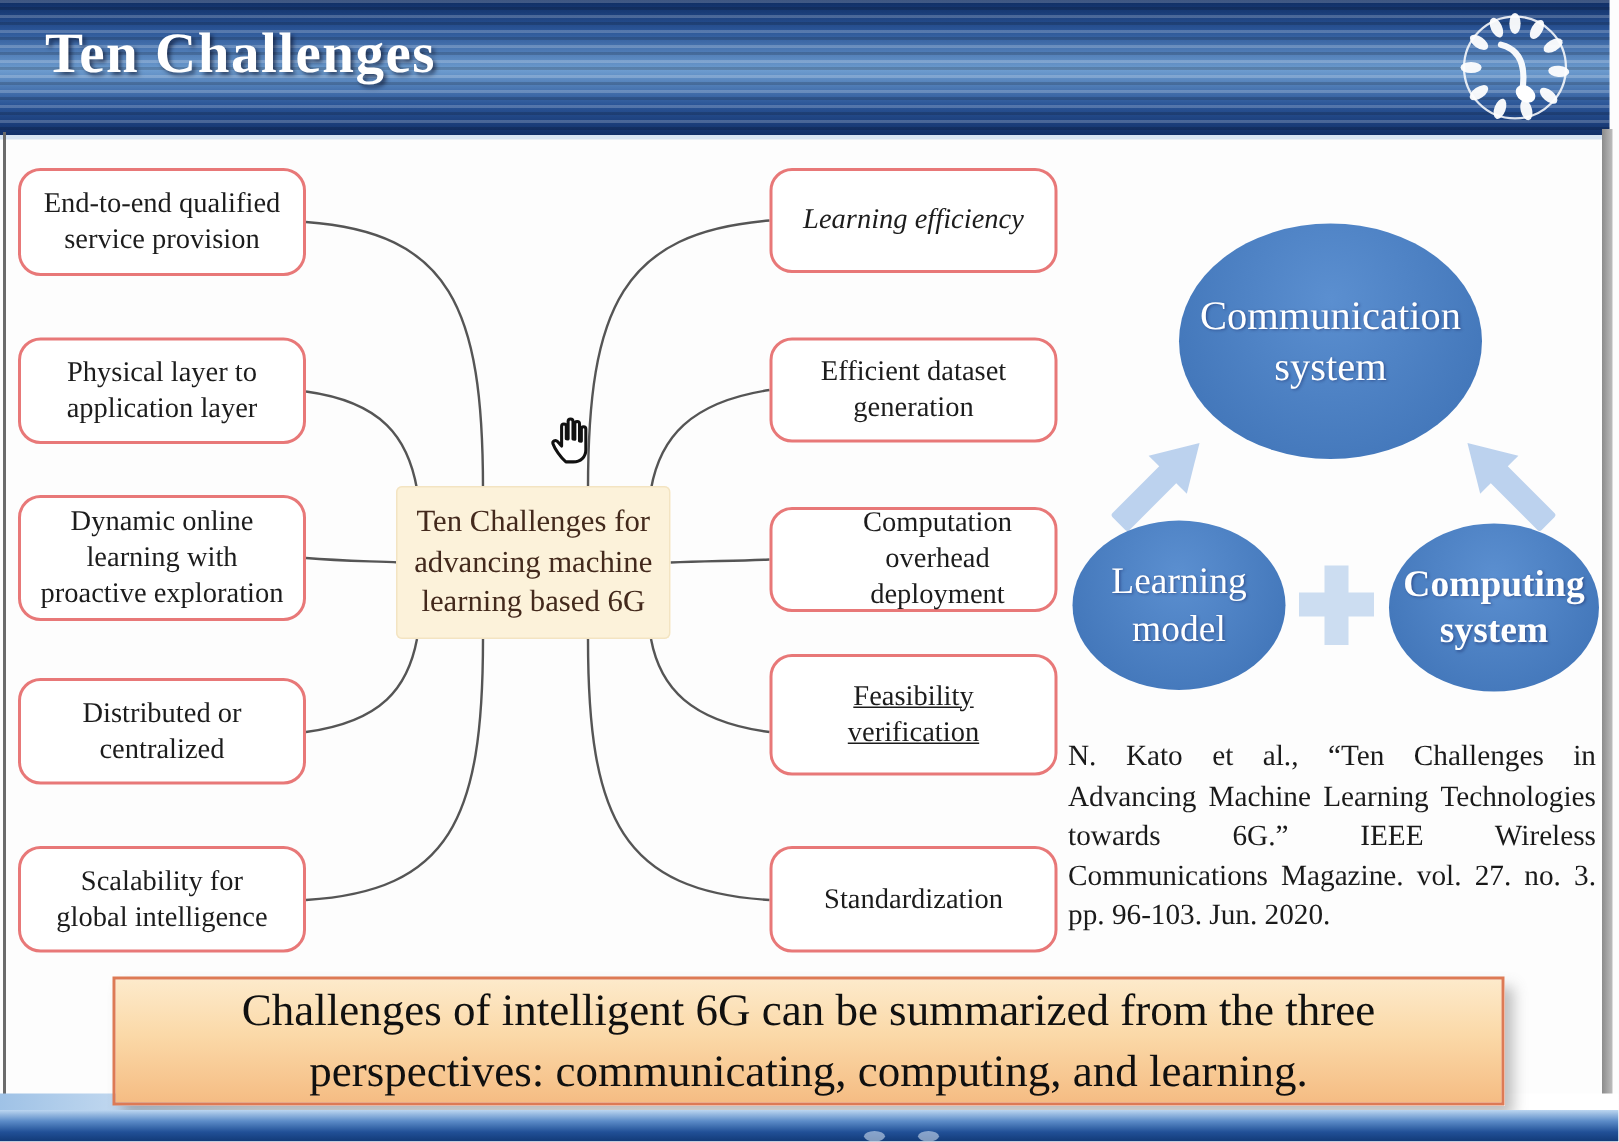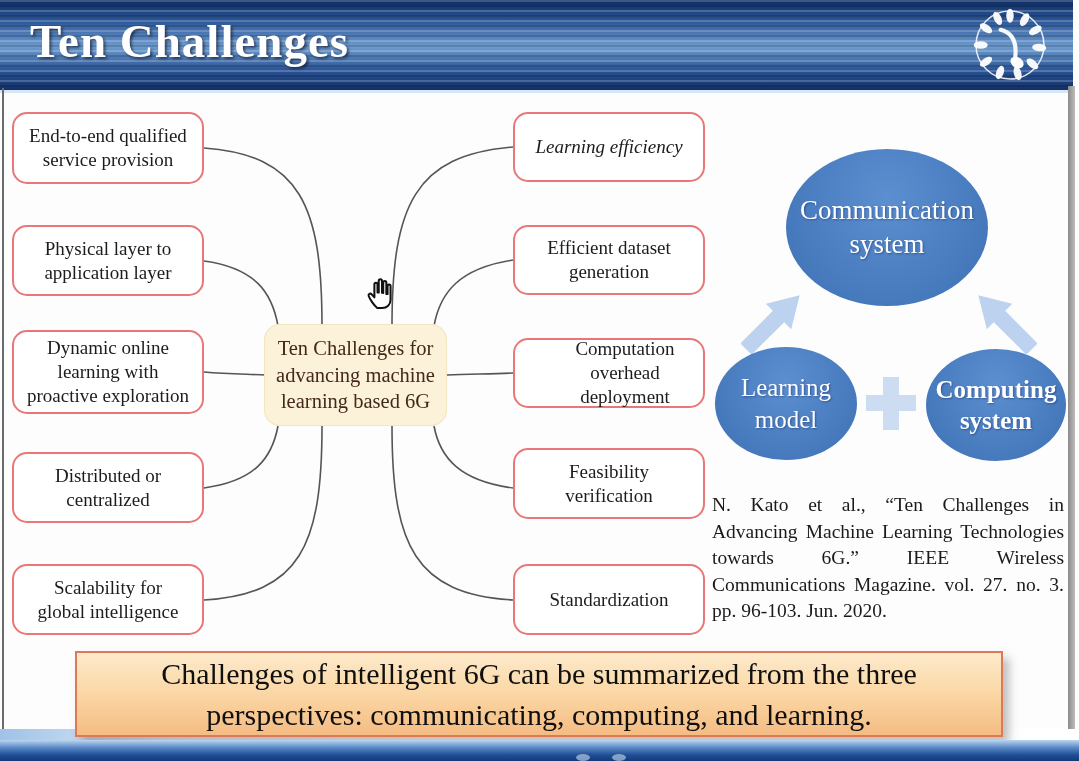--- a/index.html
+++ b/index.html
@@ -11,21 +11,21 @@
   
   .header{
     position:absolute;left:0;top:0;width:1073px;height:90px;
     background-image:
       repeating-linear-gradient(180deg, rgba(255,255,255,.20) 0 2px, rgba(0,0,0,0) 2px 5px, rgba(0,0,0,.16) 5px 7px, rgba(0,0,0,0) 7px 10px),
       linear-gradient(180deg,#0e2c62 0%,#2a5496 22%,#6d9ccf 52%,#2a5496 78%,#123069 100%);
     border-bottom:3px solid #d7e5f4;
   }
   .header-title{
     position:absolute;left:30px;top:14px;
-    font-size:47px;font-weight:bold;color:#ffffff;letter-spacing:1px;
+    font-size:38px;font-weight:bold;color:#ffffff;letter-spacing:1px;
     text-shadow:2px 2px 3px rgba(0,0,20,.55);
   }
   .logo{position:absolute;right:22px;top:4px;width:82px;height:82px;}
   
   .edge-left{position:absolute;left:2px;top:88px;width:2px;height:652px;background:#6b6b6b;}
   .edge-right{position:absolute;left:1068px;top:86px;width:7px;height:654px;
     background:linear-gradient(90deg,#8b8b8b,#bdbdbd);}
   
   .wires{position:absolute;left:0;top:0;width:1079px;height:761px;z-index:1;}
   
@@ -34,24 +34,24 @@
     background:#ffffff;border:2px solid #e87878;border-radius:15px;
     display:flex;align-items:center;justify-content:center;text-align:center;
     font-size:19px;line-height:1.26;color:#1c1c1c;white-space:pre-line;
     padding:2px 4px;
   }
   .col-left{left:12px;width:192px;}
   .col-right{left:513px;width:192px;}
   .lb0{top:112px;height:72px;} .lb1{top:225px;height:71px;} .lb2{top:330px;height:84px;}
   .lb3{top:452px;height:71px;} .lb4{top:564px;height:71px;}
   .rb0{top:112px;height:70px;font-style:italic;} .rb1{top:225px;height:70px;} .rb2{top:338px;height:70px;padding-left:36px;}
-  .rb3{top:448px;height:71px;} .rb4{top:564px;height:71px;}
+  .rb3{top:436px;height:81px;text-decoration:underline;} .rb4{top:564px;height:71px;}
   .center-box{
     position:absolute;z-index:2;left:264px;top:324px;width:183px;height:102px;
-    background:#fcf2da;border-radius:16px;box-shadow:0 0 0 1px #f3e4c2 inset;
+    background:#fcf2da;border-radius:4px;box-shadow:0 0 0 1px #f3e4c2 inset;
     display:flex;align-items:center;justify-content:center;text-align:center;
     font-size:20.5px;line-height:1.3;color:#43291c;white-space:pre-line;
   }
   
   .ellipse{
     position:absolute;z-index:2;border-radius:50%;
     background:radial-gradient(ellipse at 50% 32%,#5b8fd0,#4478bb 75%);
     display:flex;align-items:center;justify-content:center;text-align:center;
     color:#ffffff;white-space:pre-line;line-height:1.25;
     text-shadow:1px 1px 2px rgba(0,0,60,.35);

